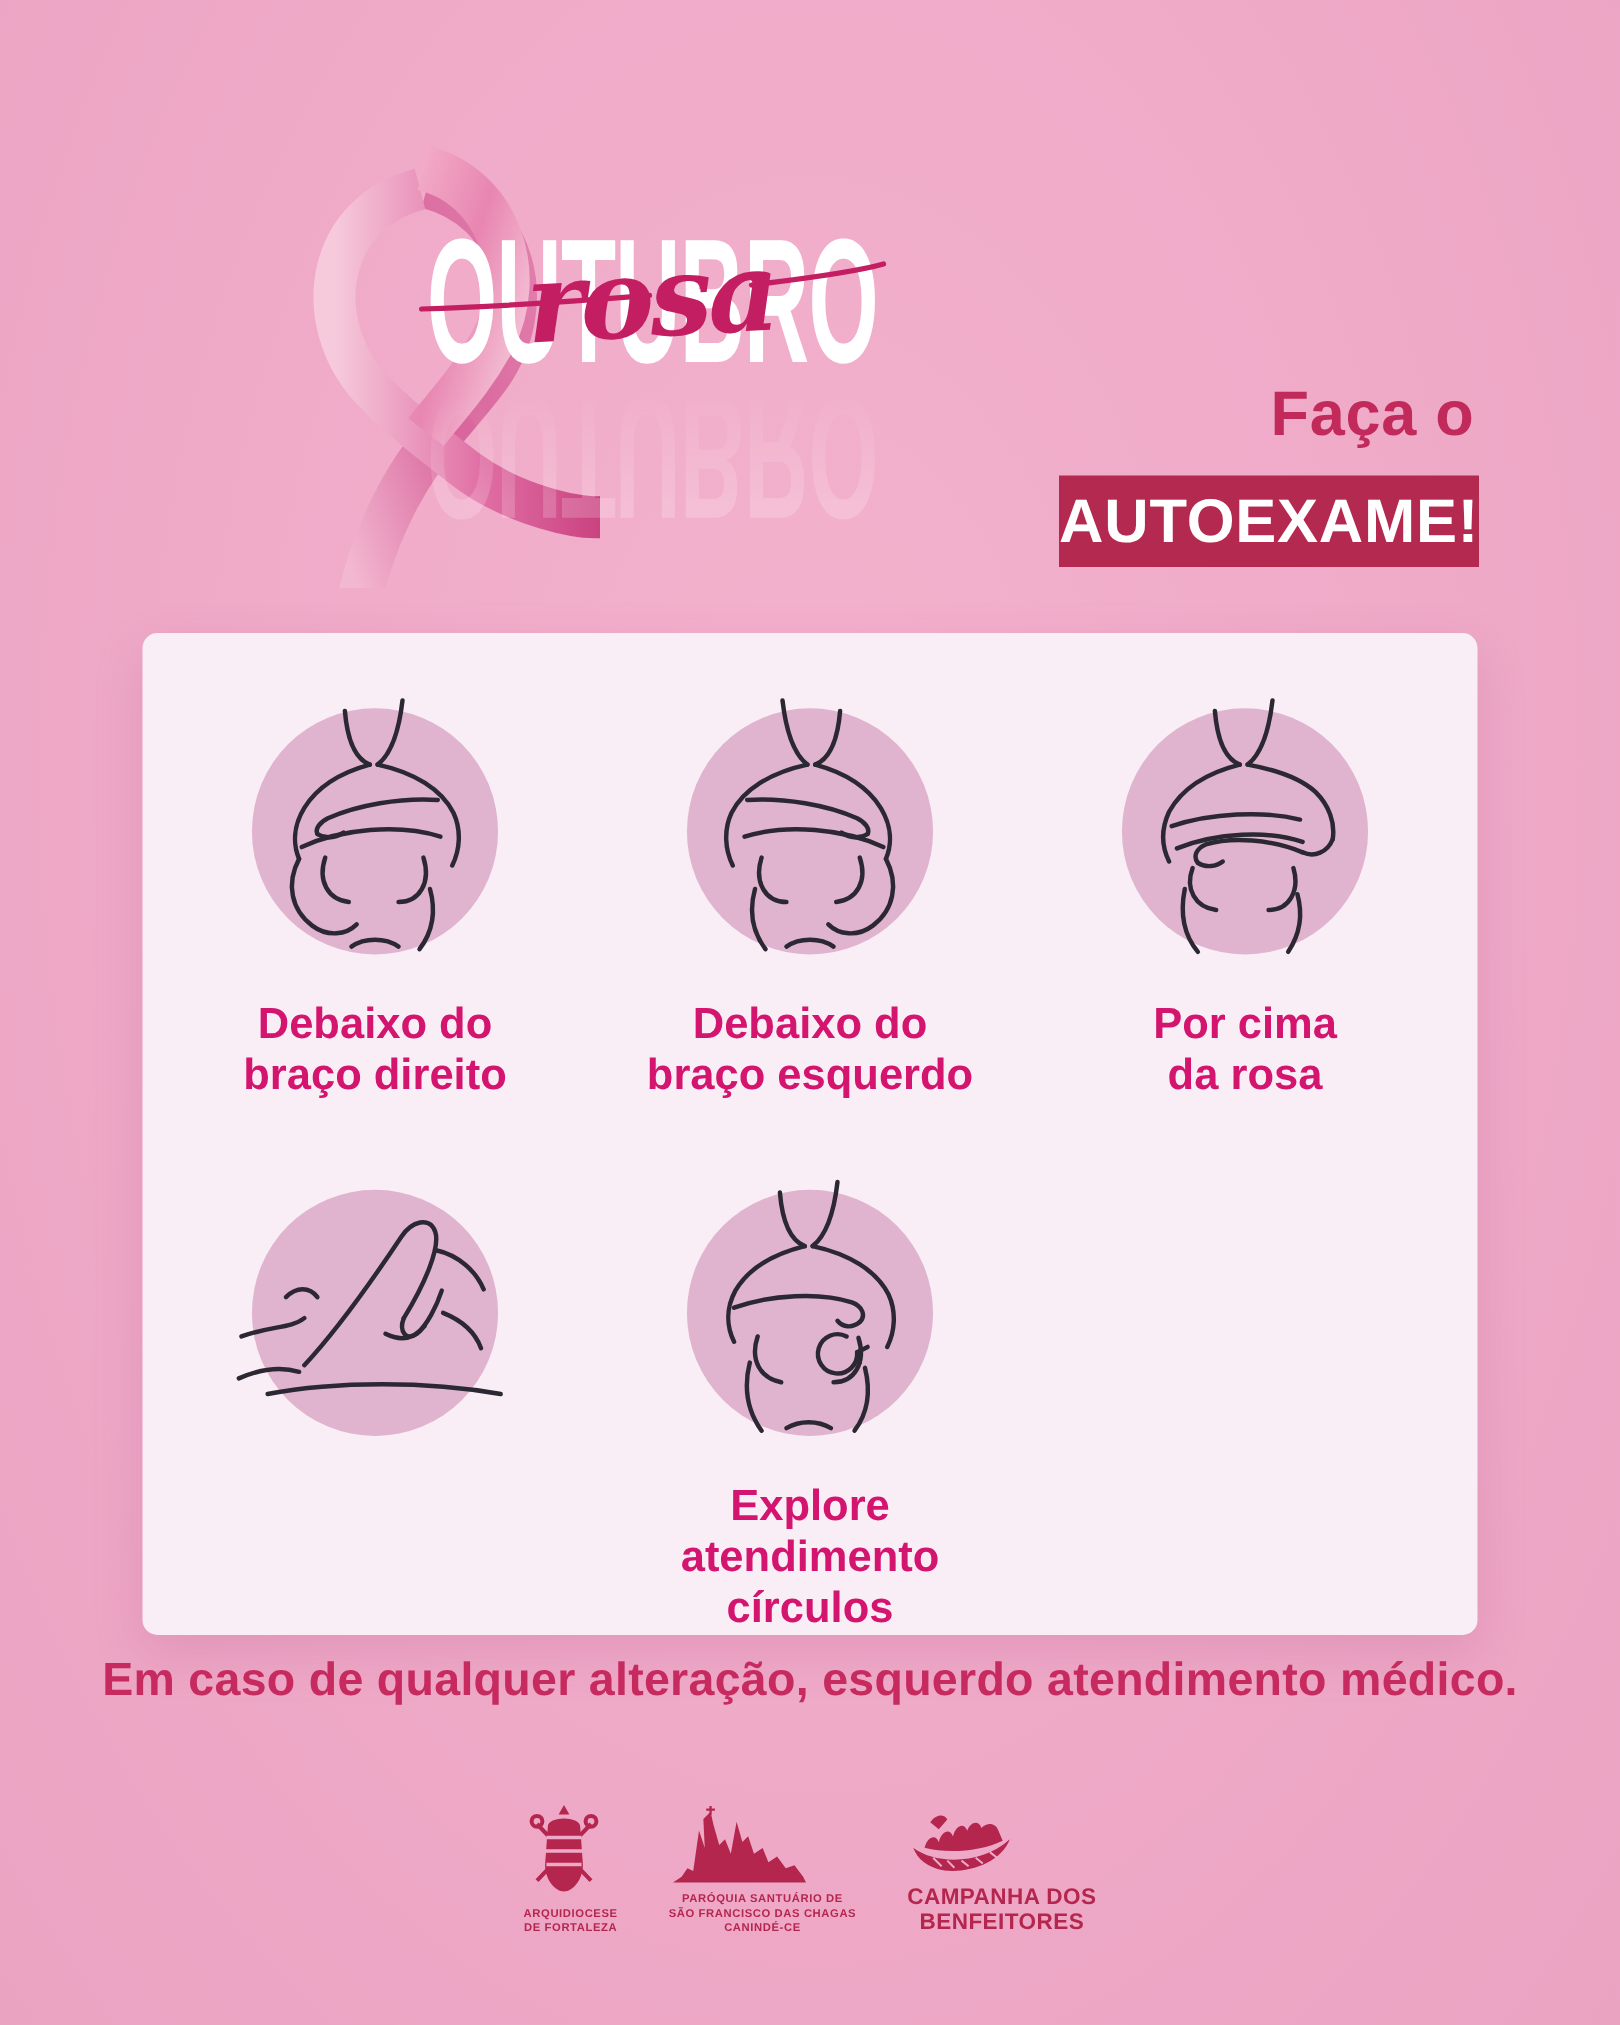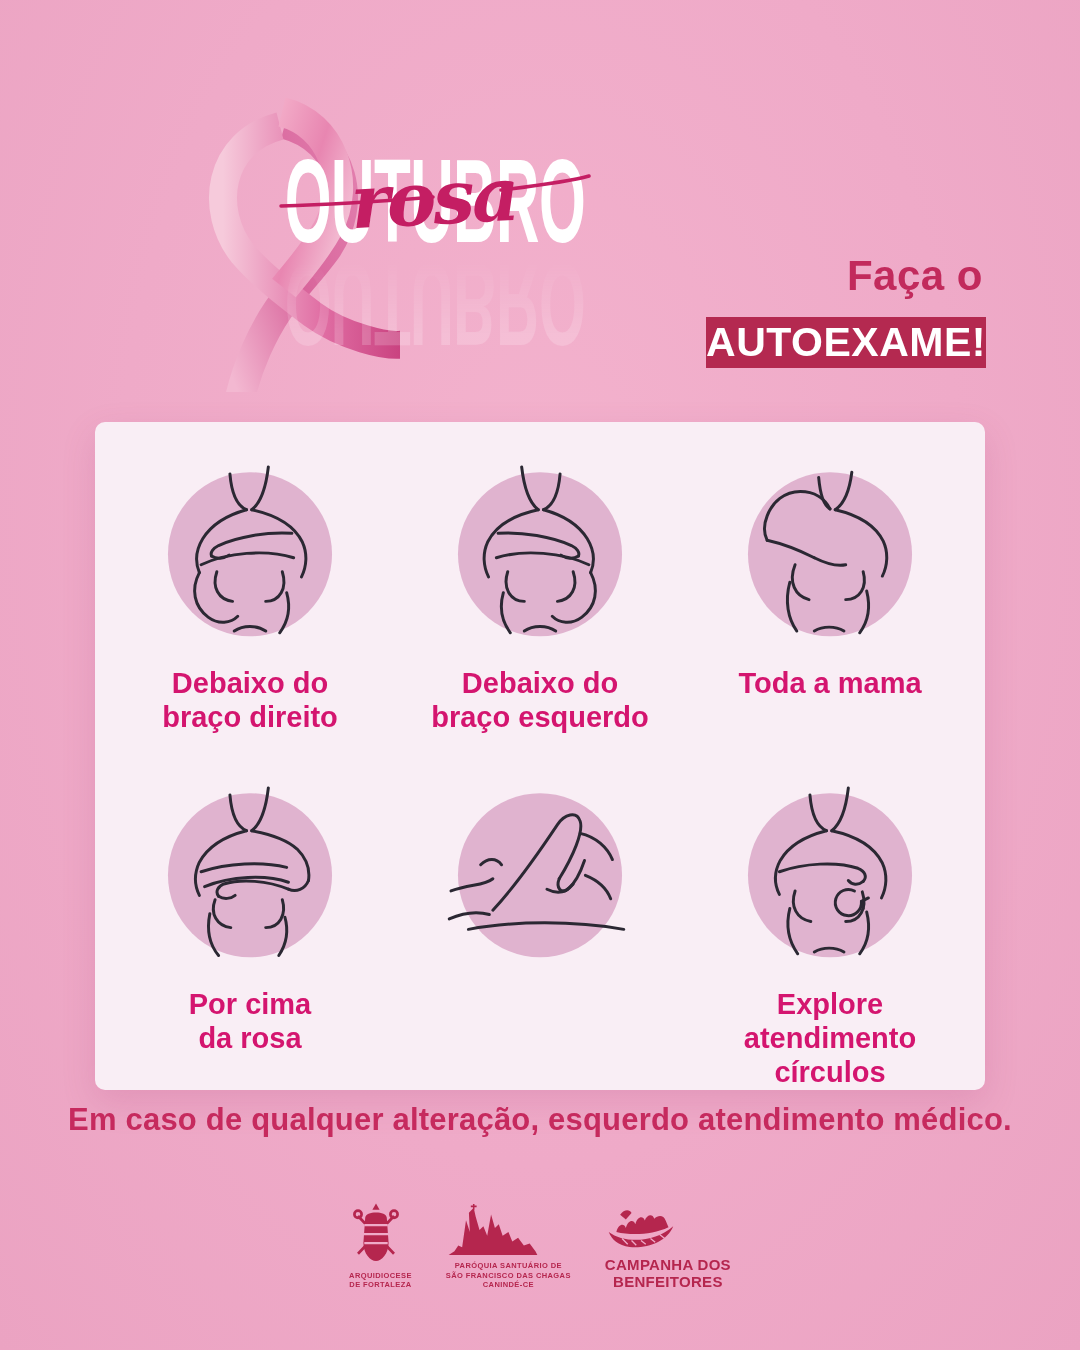--- a/index.html
+++ b/index.html
@@ -32,21 +32,21 @@
     font-family:"DejaVu Serif", serif; font-style:italic; font-weight:bold;
     font-size:74px; fill:#c41e63; letter-spacing:-3px;
   }
 
   
   .cta-lead {
     position:absolute; right:97px; top:252px; font-size:42px; font-weight:bold;
     color:#c22a5c; letter-spacing:0.5px;
   }
   .cta-banner {
-    position:absolute; left:706px; top:317px; width:280px; height:51px;
+    position:absolute; left:706px; top:317px; width:280px; height:61px;
     background:#b42950; color:#ffffff; font-weight:bold; font-size:41px;
     display:flex; align-items:center; justify-content:center; letter-spacing:0.5px;
   }
 
   
   .card {
     position:absolute; left:95px; top:422px; width:890px; height:668px;
     background:#f9eef5; border-radius:10px;
     box-shadow:0 12px 34px rgba(160,50,110,0.16);
     display:grid; grid-template-columns:repeat(3,1fr);
@@ -156,37 +156,20 @@
           <path d="M128,162 C144,162 153,147 147,128"></path>
           <path d="M52,129 C42,148 46,168 62,180 C74,189 88,187 96,179"></path>
           <path d="M92,196 C102,189 118,189 128,196"></path>
           <path d="M152,152 C157,170 153,186 144,198"></path>
         </g>
       </svg>
       <div class="step-label">Debaixo do
 braço esquerdo</div>
     </div>
 
-    <div class="step">
-      <svg class="art" viewBox="0 0 220 220">
-        <circle class="c" cx="110" cy="108" r="94"></circle>
-        <path d="M97,20 C99,42 104,53 110,56"></path>
-        <path d="M135,14 C132,38 125,51 116,57"></path>
-        <path d="M110,56 C104,44 92,36 76,36 C58,36 44,48 38,64 C34,74 34,84 38,92"></path>
-        <path d="M38,92 C56,96 76,104 92,112"></path>
-        <path d="M116,57 C142,63 162,75 171,93 C177,106 176,121 170,133"></path>
-        <path d="M92,112 C104,118 118,122 128,120"></path>
-        <path d="M70,120 C62,140 70,156 86,160"></path>
-        <path d="M128,160 C144,160 153,146 148,128"></path>
-        <path d="M64,140 C58,162 62,182 72,196"></path>
-        <path d="M152,150 C157,170 153,186 144,198"></path>
-        <path d="M92,196 C102,190 116,190 126,196"></path>
-      </svg>
-      <div class="step-label">Toda a mama</div>
-    </div>
 
     <div class="step">
       <svg class="art" viewBox="0 0 220 220">
         <circle class="c" cx="110" cy="108" r="94"></circle>
         <path d="M87,16 C89,40 96,53 106,57"></path>
         <path d="M131,8 C128,34 121,50 112,57"></path>
         <path d="M106,57 C82,63 62,75 52,93 C46,106 46,119 52,131"></path>
         <path d="M112,57 C134,61 152,67 164,78 C174,88 179,101 177,114"></path>
         <path d="M177,114 C173,124 163,128 154,124"></path>
         <path d="M54,104 C84,94 124,92 152,99"></path>

